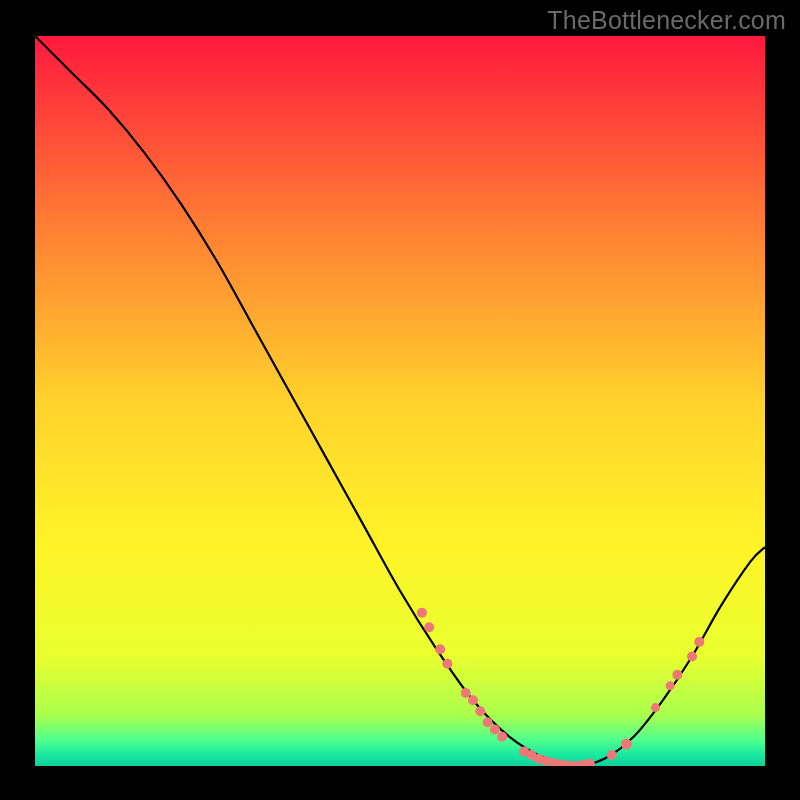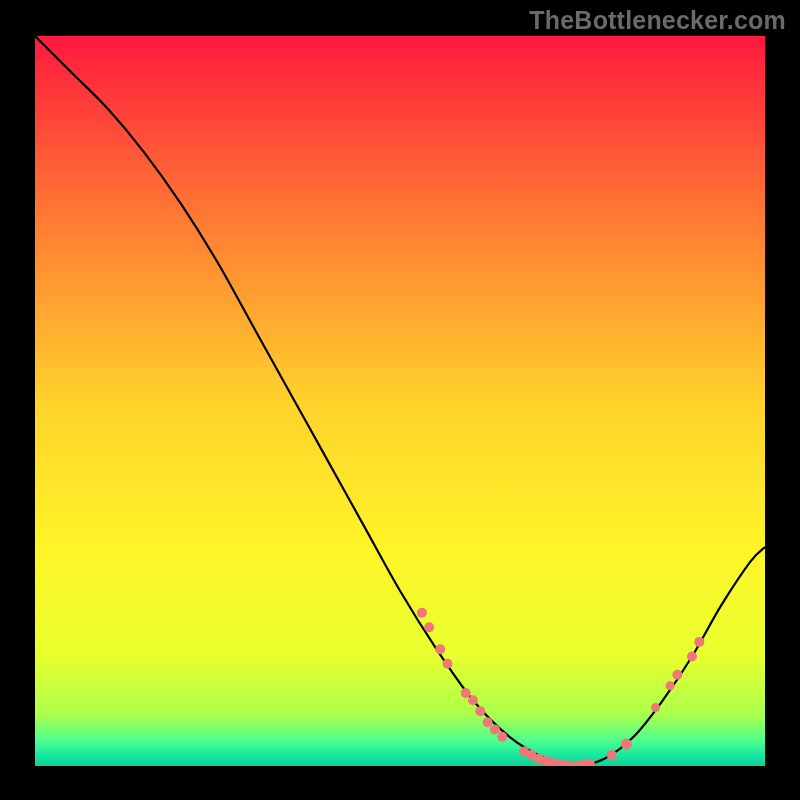--- a/index.html
+++ b/index.html
@@ -17,21 +17,21 @@
     top: 0;
     left: 0;
     background: #000000;
   }
   .watermark {
     position: absolute;
     top: 6px;
     right: 14px;
     font-family: Arial, Helvetica, sans-serif;
     font-size: 25px;
-    font-weight: 700;
+    font-weight: 400;
     color: #6A6A6A;
     letter-spacing: 0.2px;
     z-index: 10;
   }
   svg {
     position: absolute;
     top: 0;
     left: 0;
   }
 </style>

